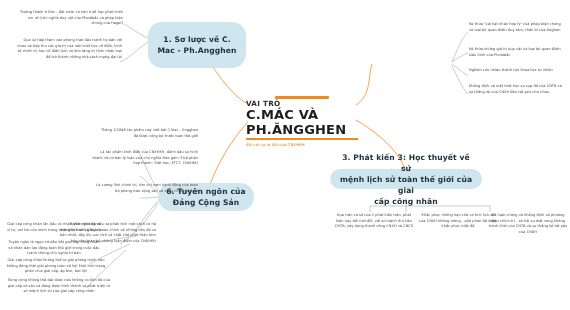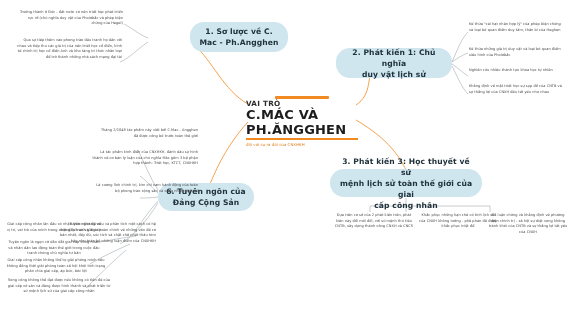--- a/index.html
+++ b/index.html
@@ -105,31 +105,27 @@
     </g>
   </svg>
 
   <div id="center-node">
     <div id="center-bar"></div>
     <div id="center-line1">VAI TRÒ</div>
     <div><span id="center-line2">C.MÁC VÀ PH.ĂNGGHEN</span></div>
     <div id="center-sub">đối với sự ra đời của CNXHKH</div>
   </div>
 
-  <div class="node" style="left:148px;top:22px;width:98px;height:30px;margin-left:42px;">
+  <div class="node" style="left:148px;top:22px;width:98px;height:46px;">
     <span style="white-space:pre-line">1. Sơ lược về C.
 Mac - Ph.Angghen</span>
   </div>
 
-  <div class="node" style="left:336px;top:48px;width:116px;height:30px;">
-    <span style="white-space:pre-line">2. Phát kiến 1: Chủ nghĩa
-duy vật lịch sử</span>
-  </div>
 
-  <div class="node" style="left:330px;top:169px;width:152px;height:28px;">
+  <div class="node" style="left:330px;top:169px;width:152px;height:20px;">
     <span style="white-space:pre-line">3. Phát kiến 3: Học thuyết về sứ
 mệnh lịch sử toàn thế giới của giai
 cấp công nhân</span>
   </div>
 
   <div class="node" style="left:158px;top:183px;width:96px;height:28px;">
     <span style="white-space:pre-line">6. Tuyên ngôn của
 Đảng Cộng Sản</span>
   </div>
 

